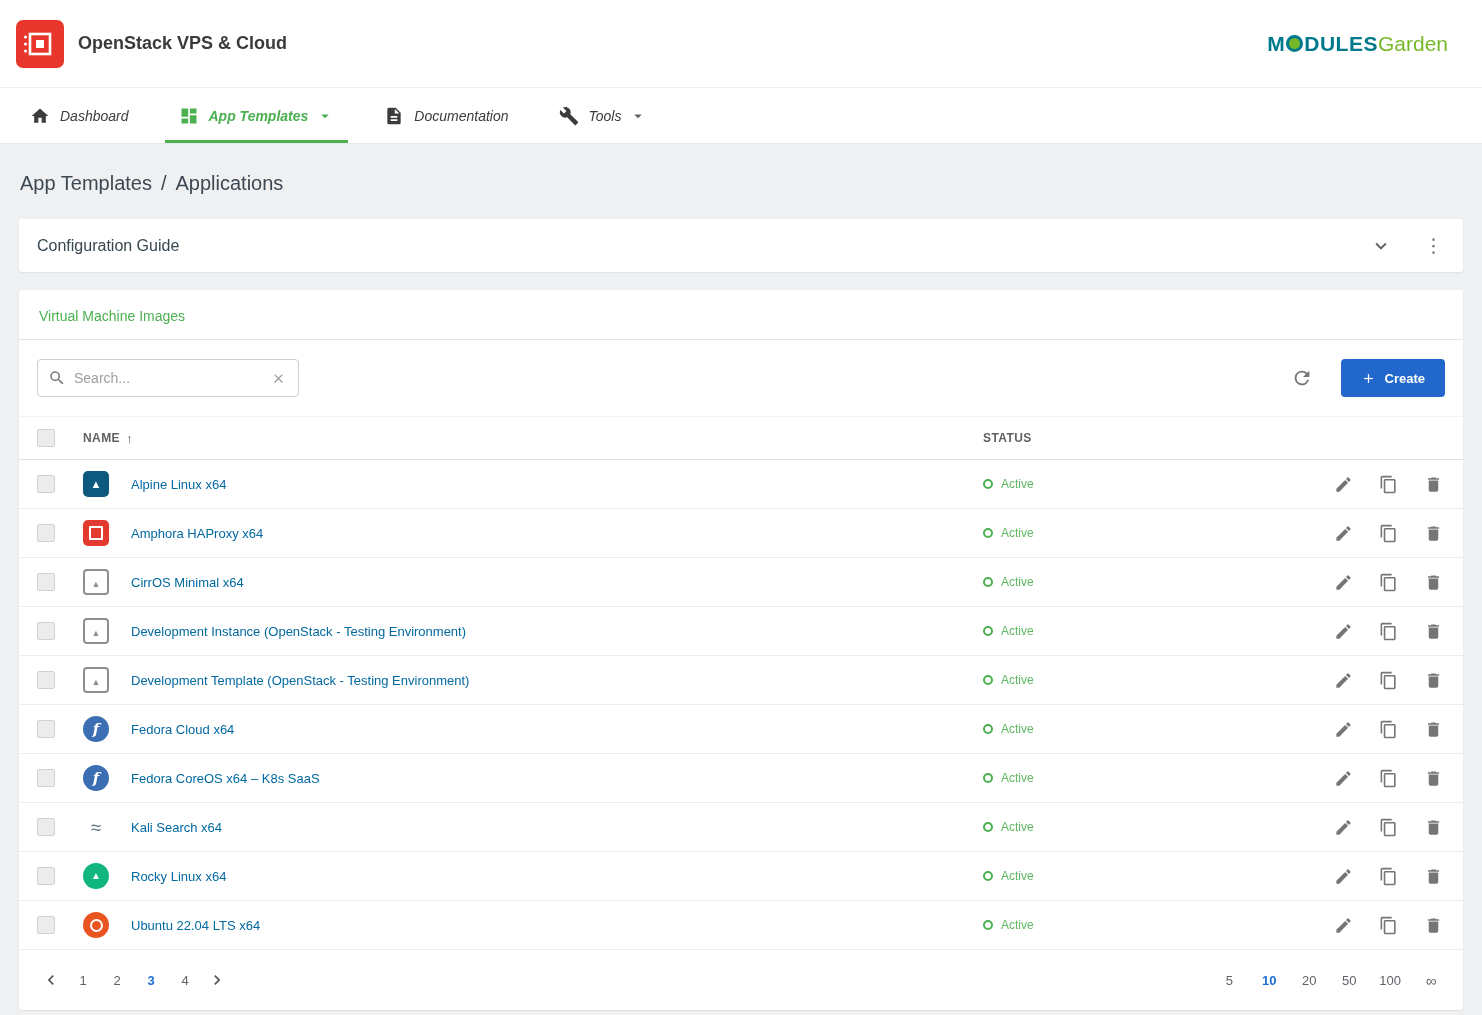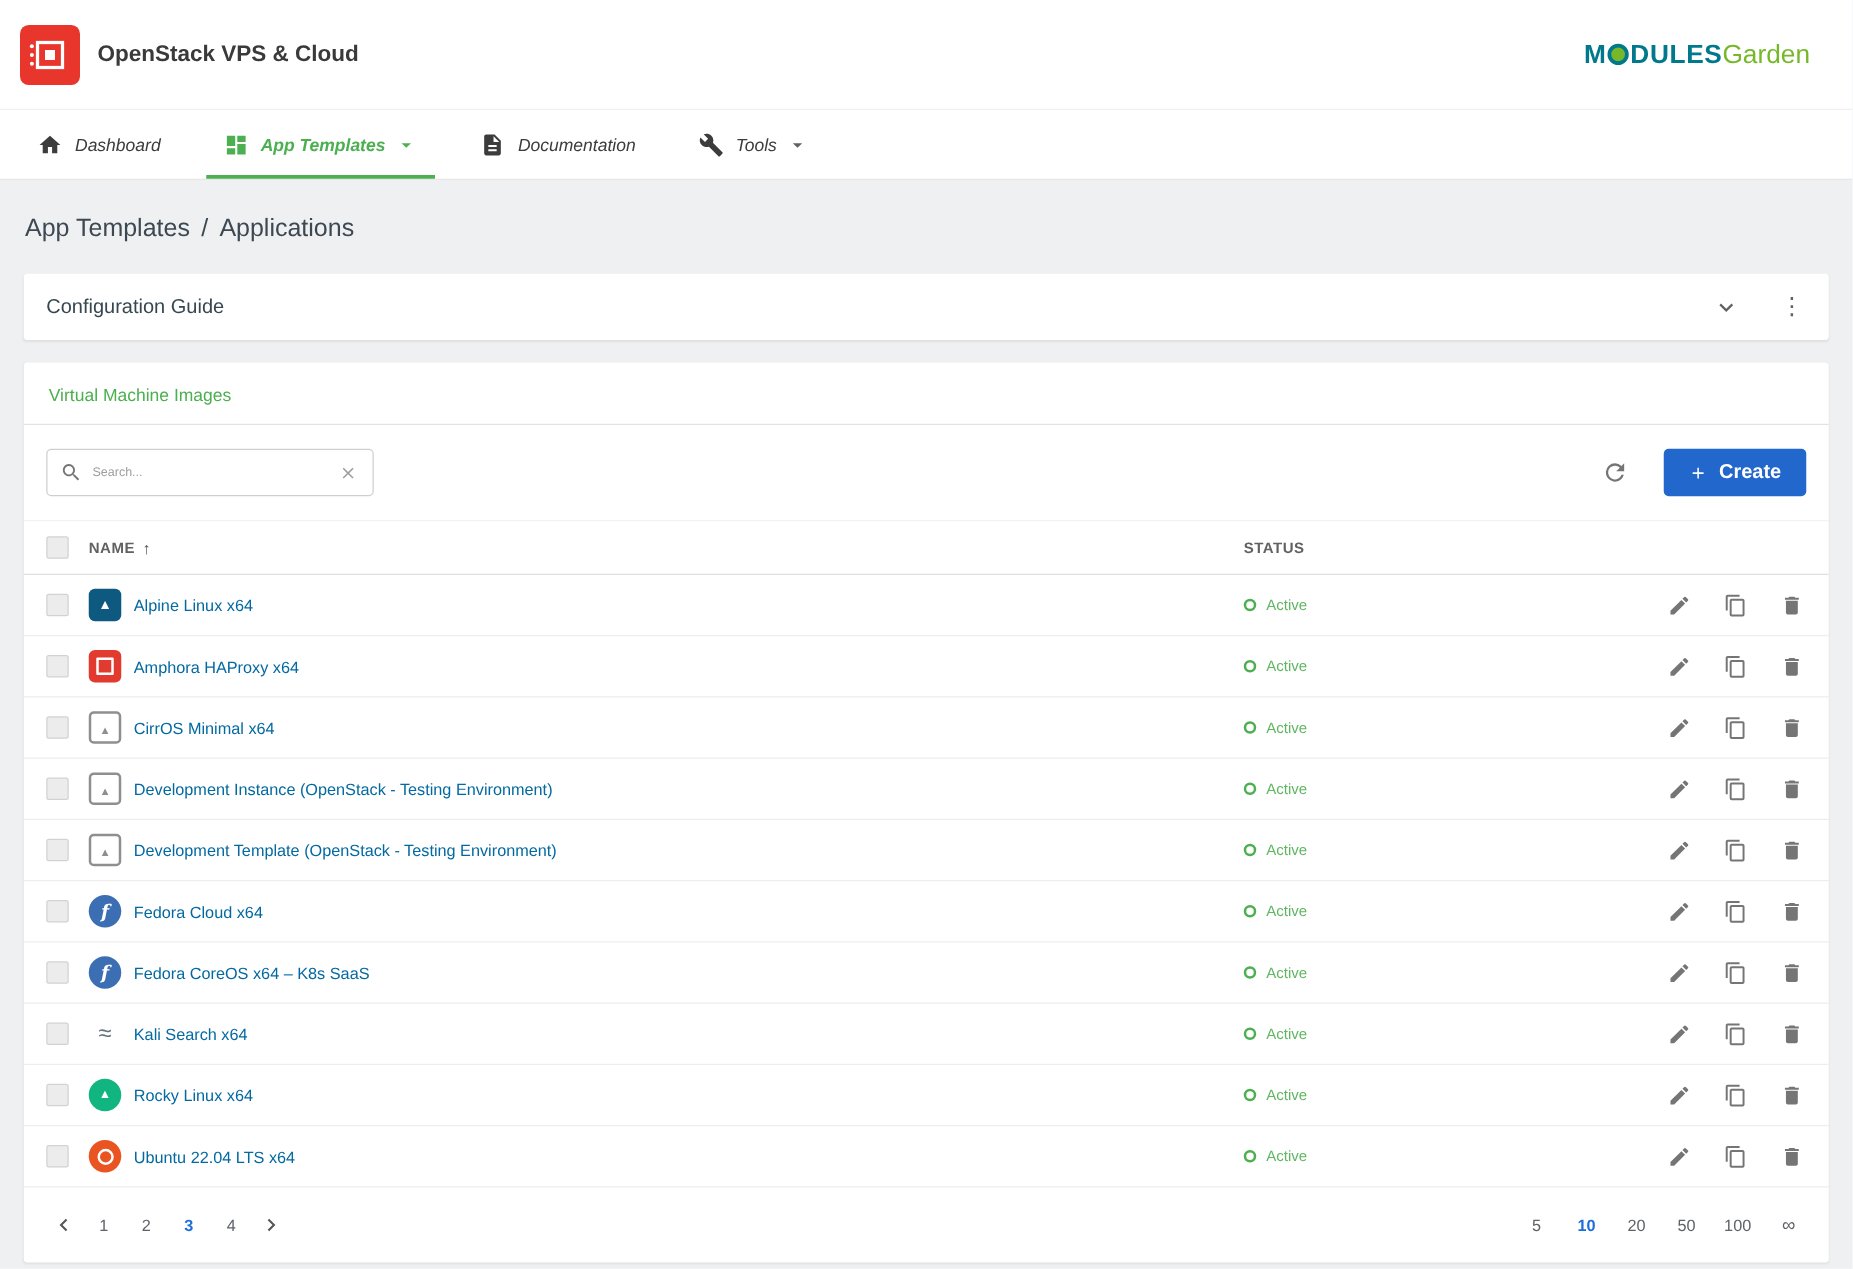--- a/index.html
+++ b/index.html
@@ -48,29 +48,29 @@
   .config-title{font-size:16px;font-weight:500;color:#37474f;}
   .config-actions{margin-left:auto;display:flex;align-items:center;gap:28px;}
   .icon-btn{background:none;border:none;cursor:pointer;display:inline-flex;align-items:center;justify-content:center;padding:2px;}
   .kebab{font-size:19px;color:#616161;letter-spacing:0;line-height:1;}
   
   .tabbar{border-bottom:1px solid #e3e3e3;}
   .tab{display:inline-block;padding:18px 20px 15px 20px;font-size:14px;color:var(--green);cursor:pointer;}
   .toolbar{display:flex;align-items:center;padding:19px 18px;}
   .searchbox{width:262px;height:38px;border:1px solid #cfcfcf;border-radius:4px;
     display:flex;align-items:center;padding:0 10px;gap:8px;background:#fff;}
-  .searchbox input{border:none;outline:none;flex:1;font-size:10px;color:#444;
+  .searchbox input{border:none;outline:none;flex:1;font-size:14px;color:#444;
     font-family:"Liberation Sans","DejaVu Sans",sans-serif;}
   .searchbox input::placeholder{color:#9e9e9e;}
   .toolbar-right{margin-left:auto;display:flex;align-items:center;gap:26px;}
   .create-btn{background:var(--blue);color:#fff;border:none;border-radius:4px;height:38px;
-    padding:0 20px;font-size:16px;font-weight:bold;display:flex;align-items:center;gap:9px;cursor:pointer;
+    padding:0 20px;font-size:13px;font-weight:bold;display:flex;align-items:center;gap:9px;cursor:pointer;
     font-family:"Liberation Sans","DejaVu Sans",sans-serif;}
   
-  .thead,.trow{display:grid;grid-template-columns:34px 36px 1fr 320px 130px;align-items:center;padding:0 18px;}
+  .thead,.trow{display:grid;grid-template-columns:34px 36px 1fr 320px 130px;align-items:center;padding:0 18px;gap:12px;}
   .thead{height:44px;border-bottom:1px solid #e0e0e0;border-top:1px solid #f2f2f2;}
   .th{font-size:12px;font-weight:bold;color:#616161;letter-spacing:.4px;display:flex;align-items:center;gap:6px;}
   .th-name{grid-column:2/4;}
   .sort-arrow{font-size:13px;color:#555;font-weight:normal;}
   .checkbox{width:18px;height:18px;border-radius:2px;background:#ececec;border:1px solid #d2d2d2;display:inline-block;cursor:pointer;}
   .trow{height:49px;border-bottom:1px solid #ededed;}
   .row-name{font-size:13px;color:#0369a1;}
   .row-status{display:flex;align-items:center;gap:8px;}
   .status-ring{width:10px;height:10px;border:2px solid var(--green);border-radius:50%;display:inline-block;}
   .status-text{font-size:12px;color:var(--status-green);}

